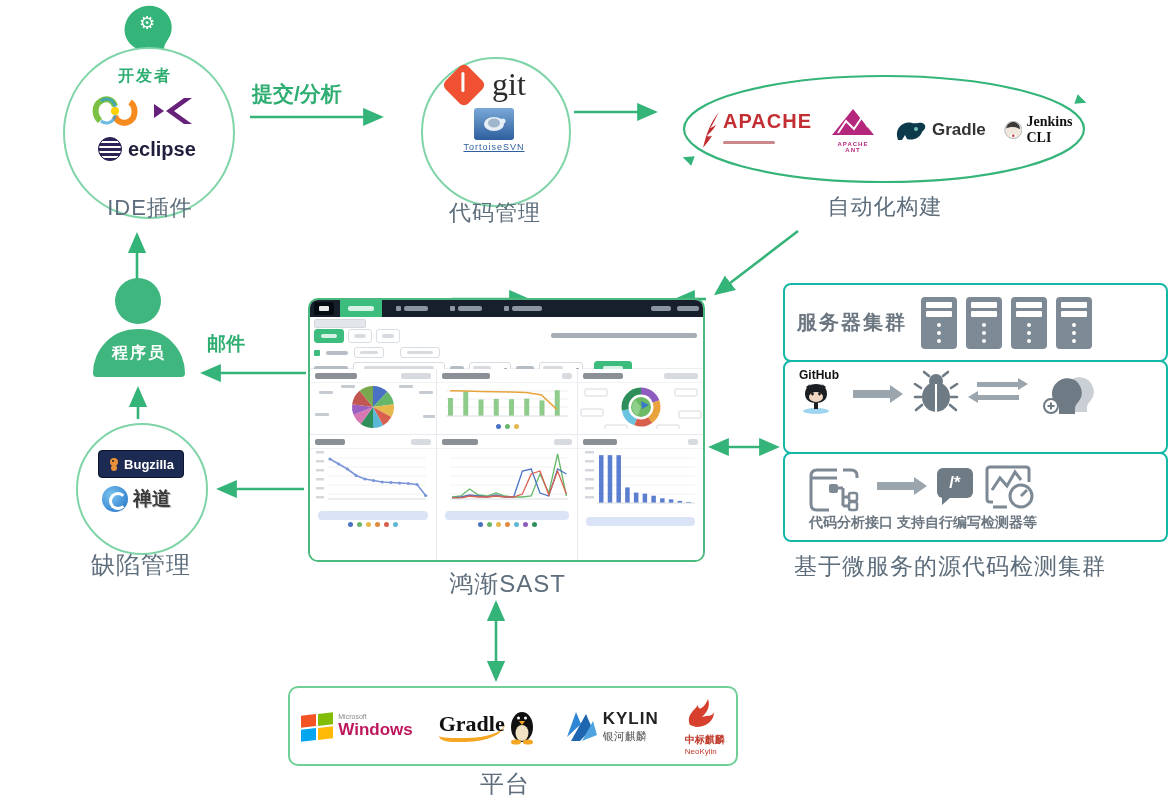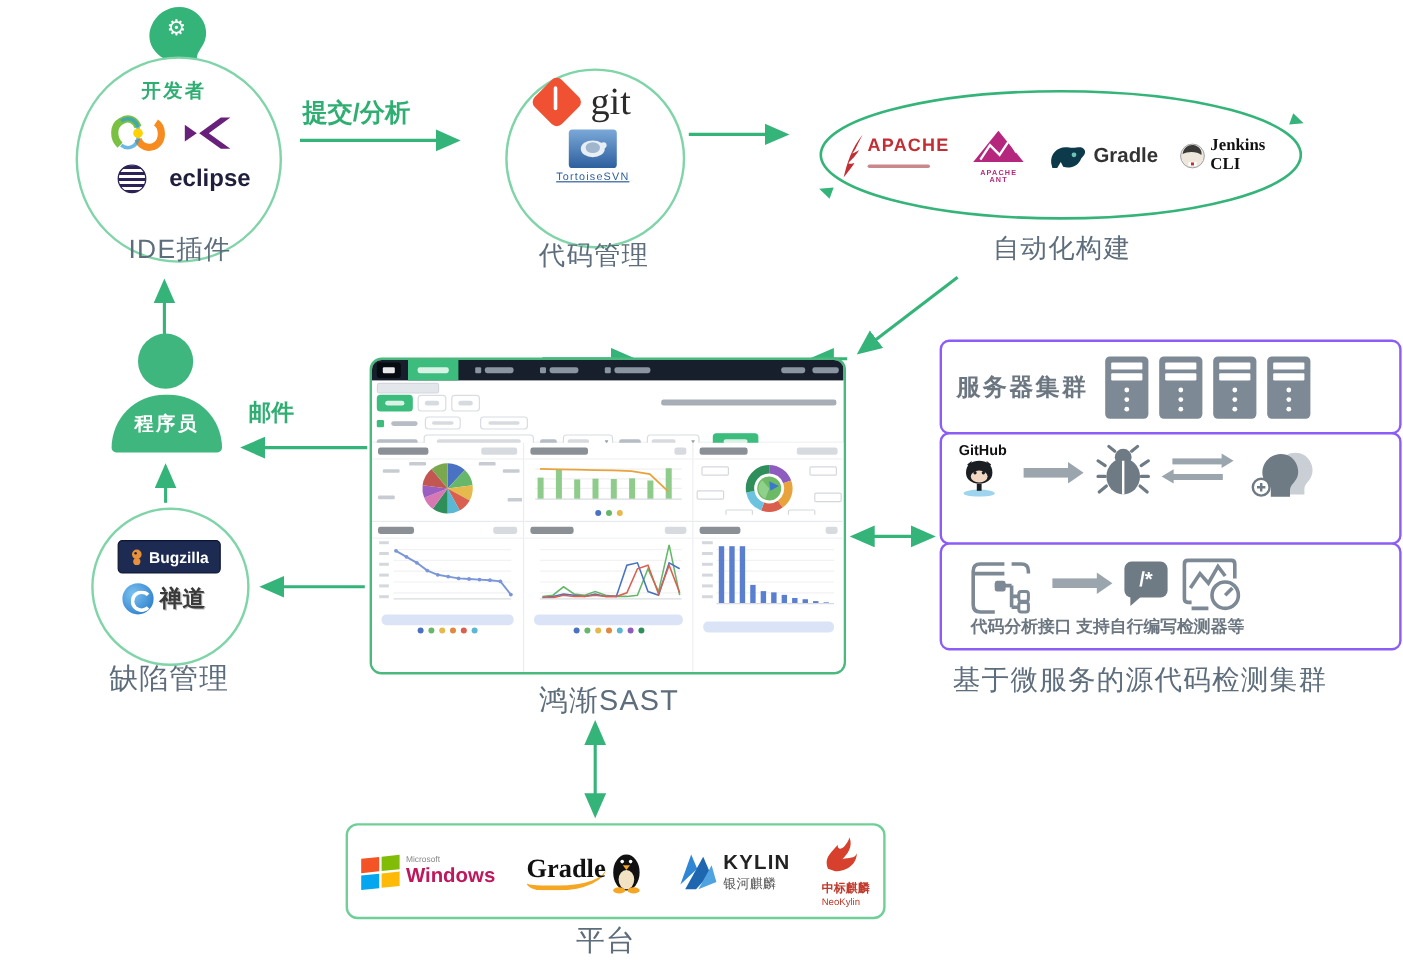--- a/index.html
+++ b/index.html
@@ -29,21 +29,21 @@
   .panel{border-right:1px solid #e7eaee;border-bottom:1px solid #e7eaee;position:relative;overflow:hidden;background:#fff;}
   .panel-h{height:13px;border-bottom:1px solid #f0f2f4;display:flex;align-items:center;justify-content:space-between;padding:0 5px;}
   .slider{height:9px;background:#dbe4f7;border-radius:4px;margin:2px 8px;}
   .legend{display:flex;gap:4px;justify-content:center;align-items:center;margin-top:1px;}
   .legend i{width:5px;height:5px;border-radius:50%;display:inline-block;}
   .legend.sq i{border-radius:1px;}
   
   .p-head{position:absolute;left:115px;top:278px;width:46px;height:46px;border-radius:50%;background:#3fb67e;}
   .p-body{position:absolute;left:93px;top:329px;width:92px;height:48px;background:#3fb67e;border-radius:46px 46px 4px 4px;display:flex;align-items:center;justify-content:center;color:#fff;font-size:16px;font-weight:bold;letter-spacing:2px;}
   
-  .rp{position:absolute;left:783px;width:385px;border:2px solid #8b5cf6;border-radius:8px;background:#fff;box-sizing:border-box;}
+  .rp{position:absolute;left:783px;width:385px;border:2px solid #14b8a6;border-radius:8px;background:#fff;box-sizing:border-box;}
   .server{width:36px;height:52px;background:#7d8994;border-radius:4px;position:relative;}
   .server .b1,.server .b2{position:absolute;left:5px;width:26px;height:6px;background:#fff;border-radius:1px;}
   .server .b1{top:5px}.server .b2{top:14px}
   .server .dt{position:absolute;left:16px;width:4px;height:4px;background:#fff;border-radius:50%;}
   .garrow{position:relative;height:8px;background:#9aa5ad;}
   .garrow:after{content:"";position:absolute;right:-12px;top:-5px;border-left:13px solid #9aa5ad;border-top:9px solid transparent;border-bottom:9px solid transparent;}
   .garrow.small{height:5px;}
   .garrow.small:after{right:-9px;top:-4px;border-left:10px solid #9aa5ad;border-top:6.5px solid transparent;border-bottom:6.5px solid transparent;}
   .garrow.rev:after{right:auto;left:-9px;border-left:none;border-right:10px solid #9aa5ad;}
   .badge-comment{width:36px;height:30px;background:#6e7a84;border-radius:6px;color:#fff;font-size:17px;font-weight:bold;display:flex;align-items:center;justify-content:center;position:relative;}
@@ -106,21 +106,21 @@
   <svg class="abs" style="left:92px;top:93px;" width="46" height="36" viewBox="0 0 46 36">
     <path d="M8,28 C2,22 2,12 9,8 C15,4 21,7 23,13" stroke="#7ac143" stroke-width="6" fill="none"></path>
     <path d="M23,23 C25,29 32,32 38,28 C44,24 44,13 38,9" stroke="#f68b1f" stroke-width="6" fill="none"></path>
     <path d="M9,8 C14,4 21,6 23,13 L23,23 C21,30 14,32 9,28" stroke="#2e9bd6" stroke-width="3" fill="none" opacity="0.7"></path>
     <circle cx="23" cy="18" r="4" fill="#ffd200"></circle>
   </svg>
   <svg class="abs" style="left:152px;top:96px;" width="42" height="30" viewBox="0 0 42 30">
     <polygon points="2,8 12,15 2,22" fill="#68217a"></polygon>
     <polygon points="40,2 22,15 40,28 32,28 14,15 32,2" fill="#68217a"></polygon>
   </svg>
-  <div class="abs" style="left:98px;top:137px;display:flex;align-items:center;gap:19px;">
+  <div class="abs" style="left:98px;top:137px;display:flex;align-items:center;gap:6px;">
     <span class="eclipse-ball"></span>
     <span style="font-size:20px;color:#1f1f3d;font-weight:bold;">eclipse</span>
   </div>
   <div class="node-label" style="left:95px;top:193px;width:110px;">IDE插件</div>
 
   <div class="green-label" style="left:252px;top:80px;font-size:21px;">提交/分析</div>
 
   <div class="gcircle" style="left:421px;top:57px;width:146px;height:146px;"></div>
   <div class="abs" style="left:448px;top:66px;display:flex;align-items:center;gap:12px;">
     <span class="git-diamond">
@@ -139,21 +139,21 @@
     <div style="font-size:9px;color:#2e5f9e;text-decoration:underline;margin-top:2px;letter-spacing:1px;">TortoiseSVN</div>
   </div>
   <div class="node-label" style="left:440px;top:198px;width:110px;">代码管理</div>
 
   <div class="abs" style="left:700px;top:100px;width:370px;height:60px;display:flex;align-items:center;gap:18px;">
     <div style="display:flex;align-items:center;gap:3px;">
       <svg width="20" height="38" viewBox="0 0 20 38">
           <path d="M3,37 C6,24 10,12 19,1 C14,10 13,14 10,17 C13,16 14,15 16,14 C11,22 9,22 7,25 C9,26 10,25 12,25 C8,31 5,34 3,37 Z" fill="#c22e33"></path>
         </svg>
       <div>
-        <div style="font-size:15px;font-weight:bold;color:#c22e33;letter-spacing:1px;">APACHE</div>
+        <div style="font-size:20px;font-weight:bold;color:#c22e33;letter-spacing:1px;">APACHE</div>
         <span class="bbar" style="width:52px;height:3px;background:#c9888b;"></span>
       </div>
     </div>
     <div style="text-align:center;">
       <svg width="46" height="30" viewBox="0 0 46 30">
           <polygon points="2,28 23,2 44,28" fill="#b5277d"></polygon>
           <polyline points="8,26 16,14 24,22 32,10 38,20" stroke="#fff" stroke-width="2" fill="none"></polyline>
         </svg>
       <div style="font-size:6px;font-weight:bold;color:#b5277d;letter-spacing:1px;">APACHE ANT</div>
     </div>

